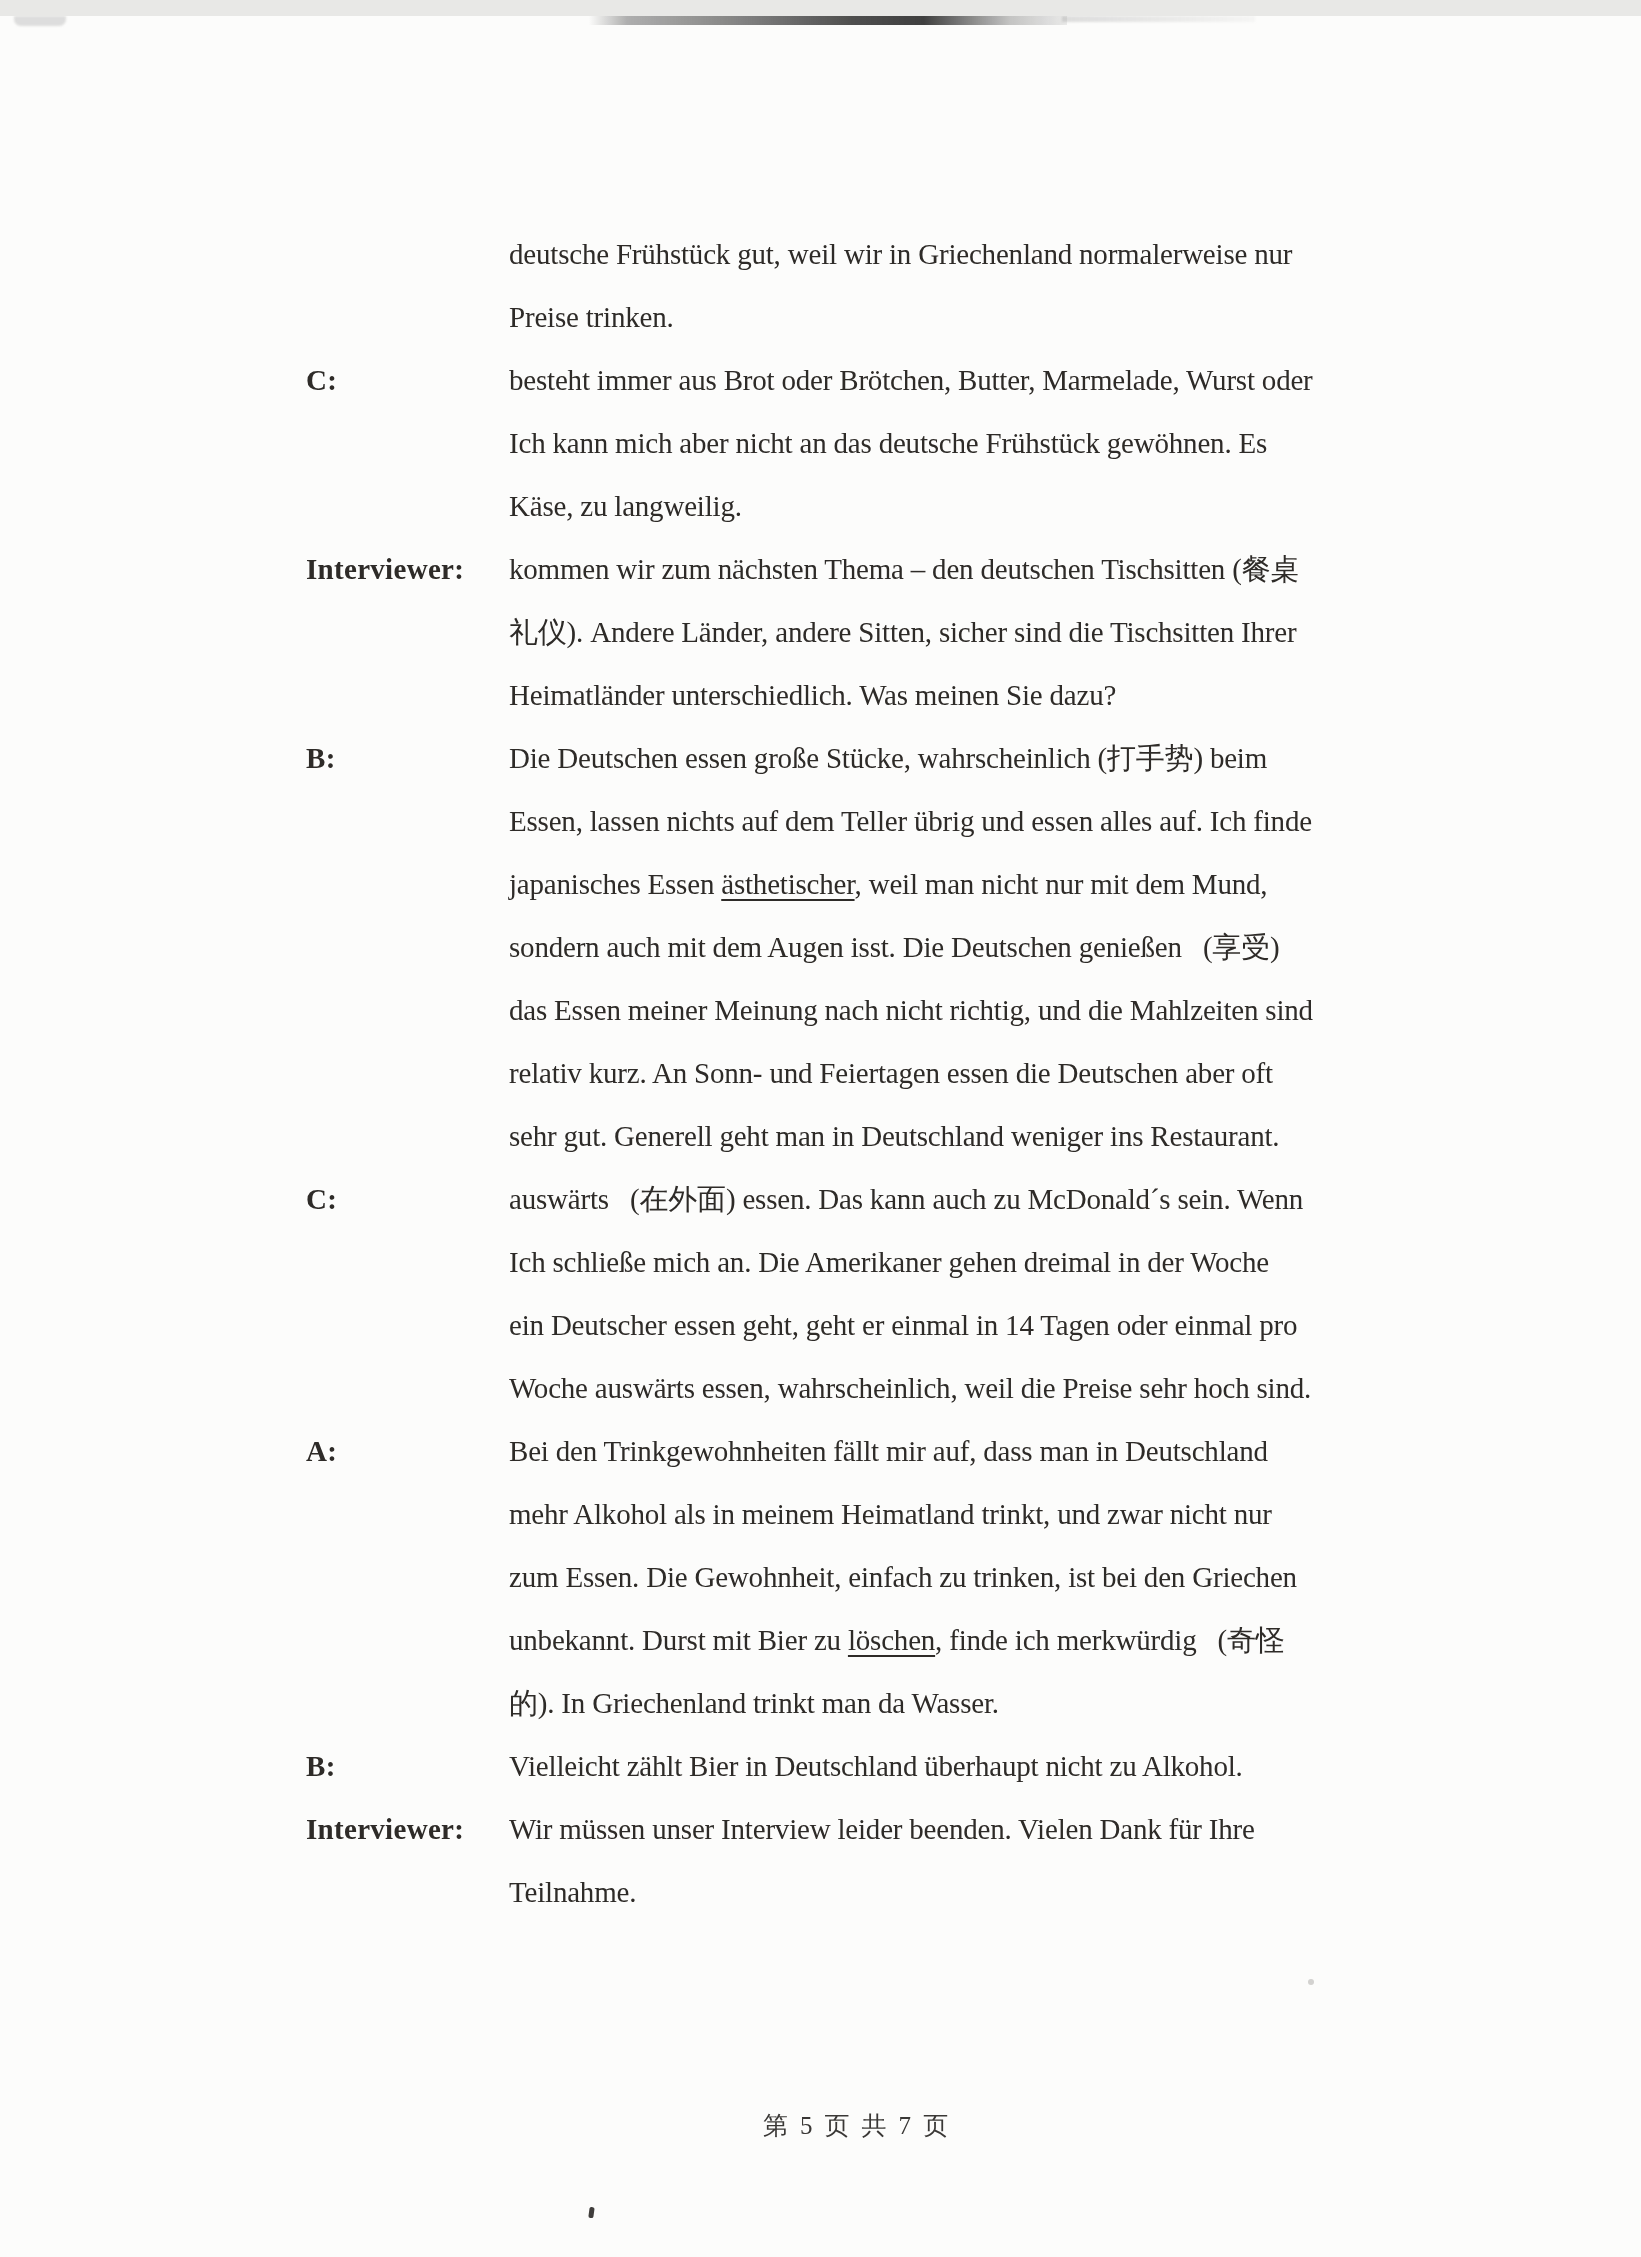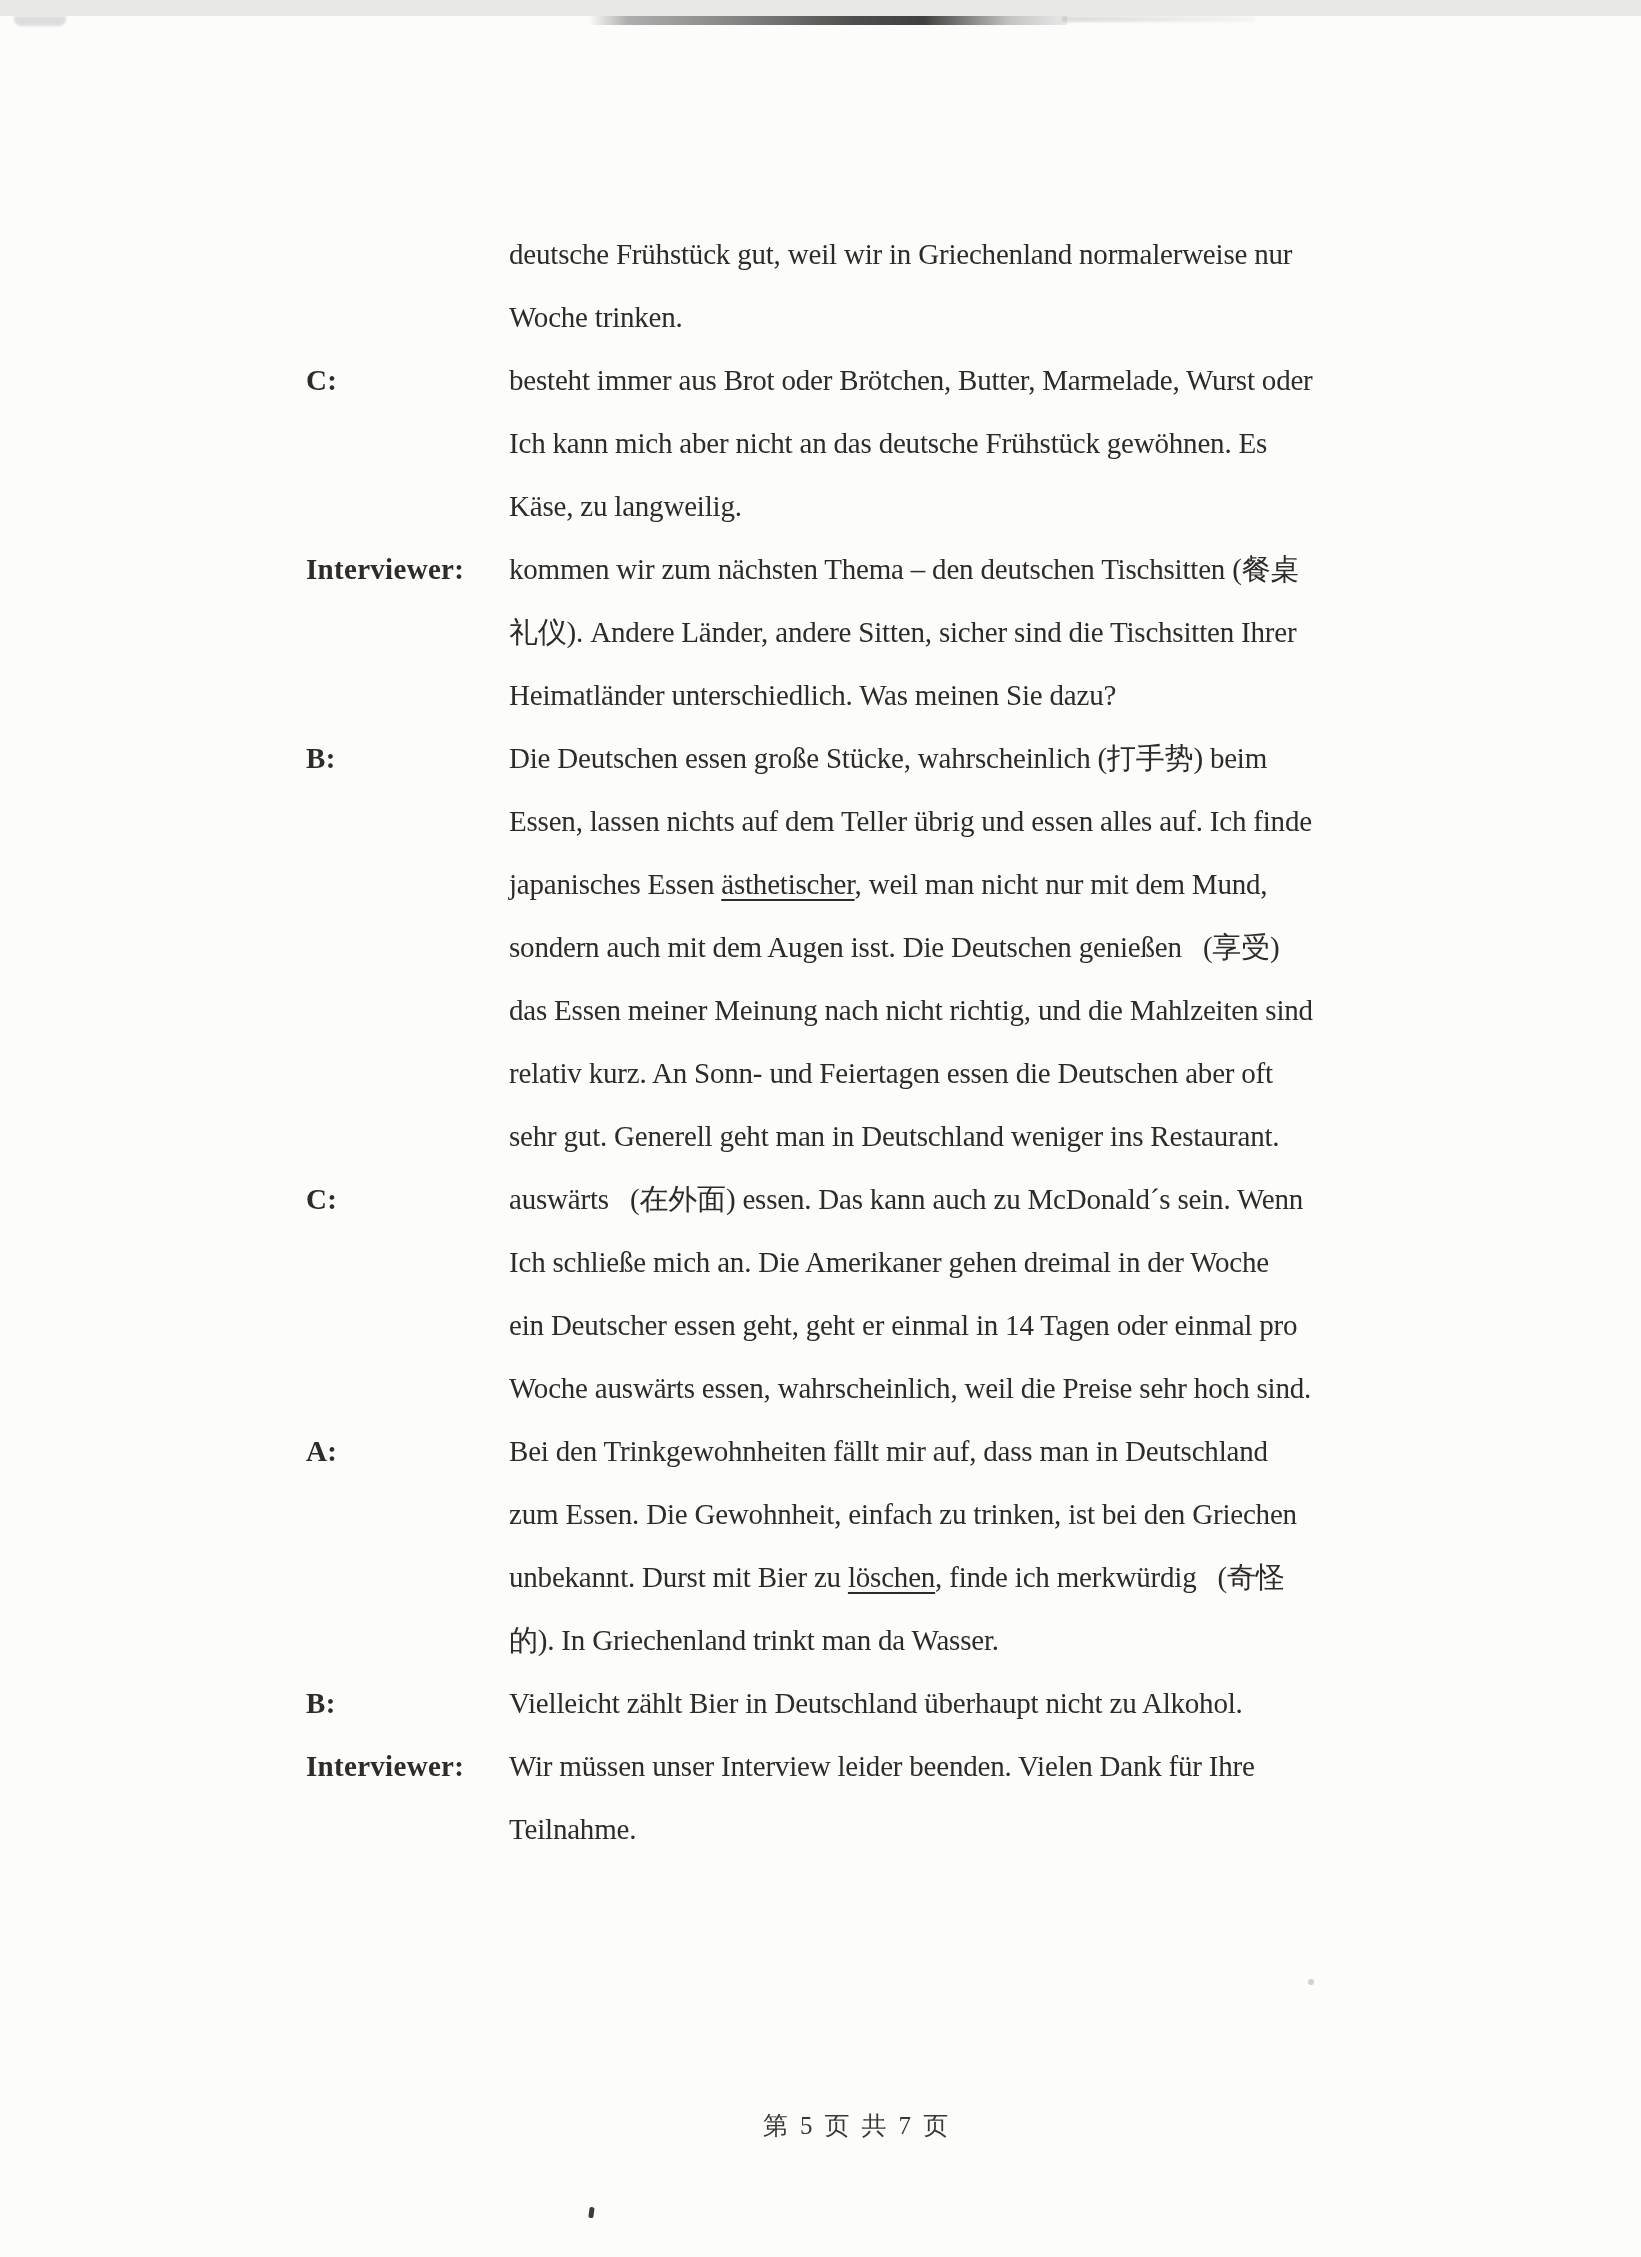--- a/index.html
+++ b/index.html
@@ -72,21 +72,21 @@
 <div class="page">
   <div class="smudge-corner"></div>
   <div class="smudge-top"></div>
   <div class="smudge-top-faint"></div>
 
   <div class="transcript">
       <div class="turn">
         <div class="speaker"></div>
         <div>
           <div class="line"><span>deutsche Frühstück gut, weil wir in Griechenland normalerweise nur</span></div>
-          <div class="line"><span>Woche trinken.</span></div>
+          <div class="line"><span>Preise trinken.</span></div>
         </div>
       </div>
       <div class="turn">
         <div class="speaker">C:</div>
         <div>
           <div class="line"><span>besteht immer aus Brot oder Brötchen, Butter, Marmelade, Wurst oder</span></div>
           <div class="line"><span>Ich kann mich aber nicht an das deutsche Frühstück gewöhnen. Es</span></div>
           <div class="line"><span>Käse, zu langweilig.</span></div>
         </div>
       </div>
@@ -116,20 +116,21 @@
           <div class="line"><span>auswärts   (在外面) essen. Das kann auch zu McDonald´s sein. Wenn</span></div>
           <div class="line"><span>Ich schließe mich an. Die Amerikaner gehen dreimal in der Woche</span></div>
           <div class="line"><span>ein Deutscher essen geht, geht er einmal in 14 Tagen oder einmal pro</span></div>
           <div class="line"><span>Woche auswärts essen, wahrscheinlich, weil die Preise sehr hoch sind.</span></div>
         </div>
       </div>
       <div class="turn">
         <div class="speaker">A:</div>
         <div>
           <div class="line"><span>Bei den Trinkgewohnheiten fällt mir auf, dass man in Deutschland</span></div>
+          <div class="line"><span>mehr Alkohol als in meinem Heimatland trinkt, und zwar nicht nur</span></div>
           <div class="line"><span>zum Essen. Die Gewohnheit, einfach zu trinken, ist bei den Griechen</span></div>
           <div class="line"><span>unbekannt. Durst mit Bier zu </span><span class="u">löschen</span><span>, finde ich merkwürdig   (奇怪</span></div>
           <div class="line"><span>的). In Griechenland trinkt man da Wasser.</span></div>
         </div>
       </div>
       <div class="turn">
         <div class="speaker">B:</div>
         <div>
           <div class="line"><span>Vielleicht zählt Bier in Deutschland überhaupt nicht zu Alkohol.</span></div>
         </div>

